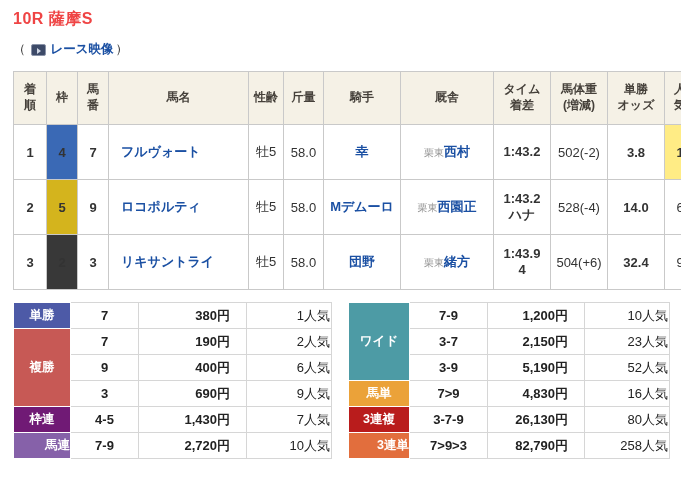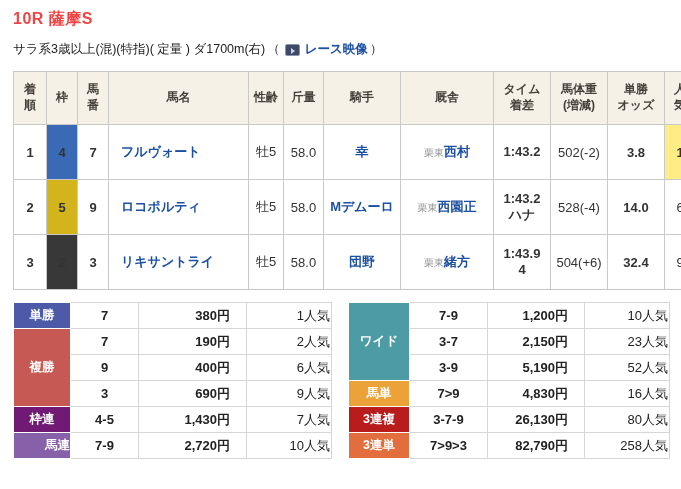--- a/index.html
+++ b/index.html
@@ -44,21 +44,20 @@
   td.p-pop { text-align: right; padding-right: 1px; font-size: 12px; color: #333; }
 </style>
 </head>
 <body>
 
 <div class="page">
 
   <div class="race-title">10R 薩摩S</div>
 
   <div class="race-conditions">
-    <span>サラ系3歳以上(混)(特指)( 定量 ) ダ1700m(右)</span>
     <span>（</span>
     <span class="video-icon"></span>
     <a class="lnk">レース映像</a>
     <span>）</span>
   </div>
 
   <table class="results">
     <colgroup>
       <col style="width:33px">
         <col style="width:31px">
@@ -217,21 +216,21 @@
             <td class="p-yen">4,830円</td>
             <td class="p-pop">16人気</td>
           </tr>
           <tr>
             <th rowspan="1" style="background: #b91c1c;">3連複</th>
             <td class="p-comb">3-7-9</td>
             <td class="p-yen">26,130円</td>
             <td class="p-pop">80人気</td>
           </tr>
           <tr>
-            <th rowspan="1" style="background: rgb(226, 110, 61);">3連単</th>
+            <th rowspan="1" style="background: rgb(226, 110, 61); text-align: right;">3連単</th>
             <td class="p-comb">7&gt;9&gt;3</td>
             <td class="p-yen">82,790円</td>
             <td class="p-pop">258人気</td>
           </tr>
         </tbody>
     </table>
   </div>
 
 </div>
 

